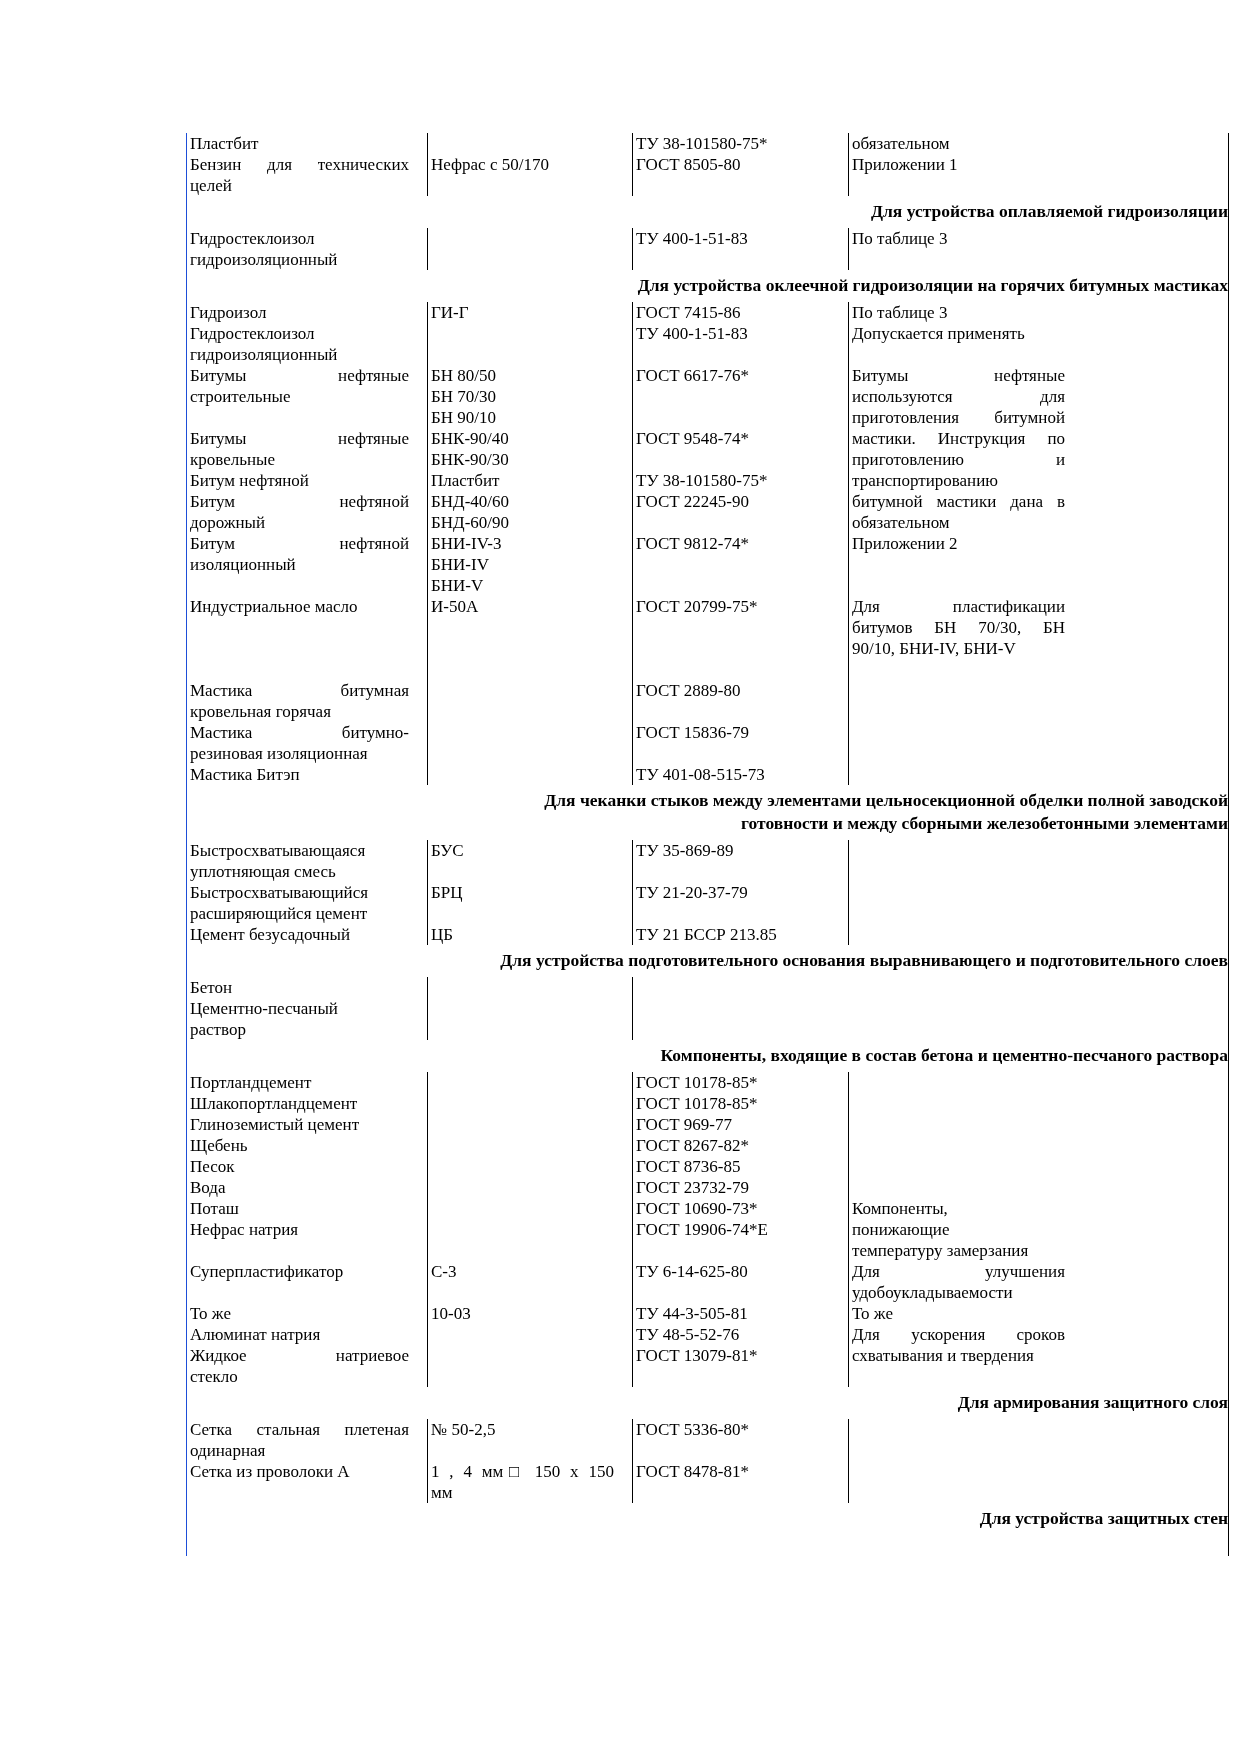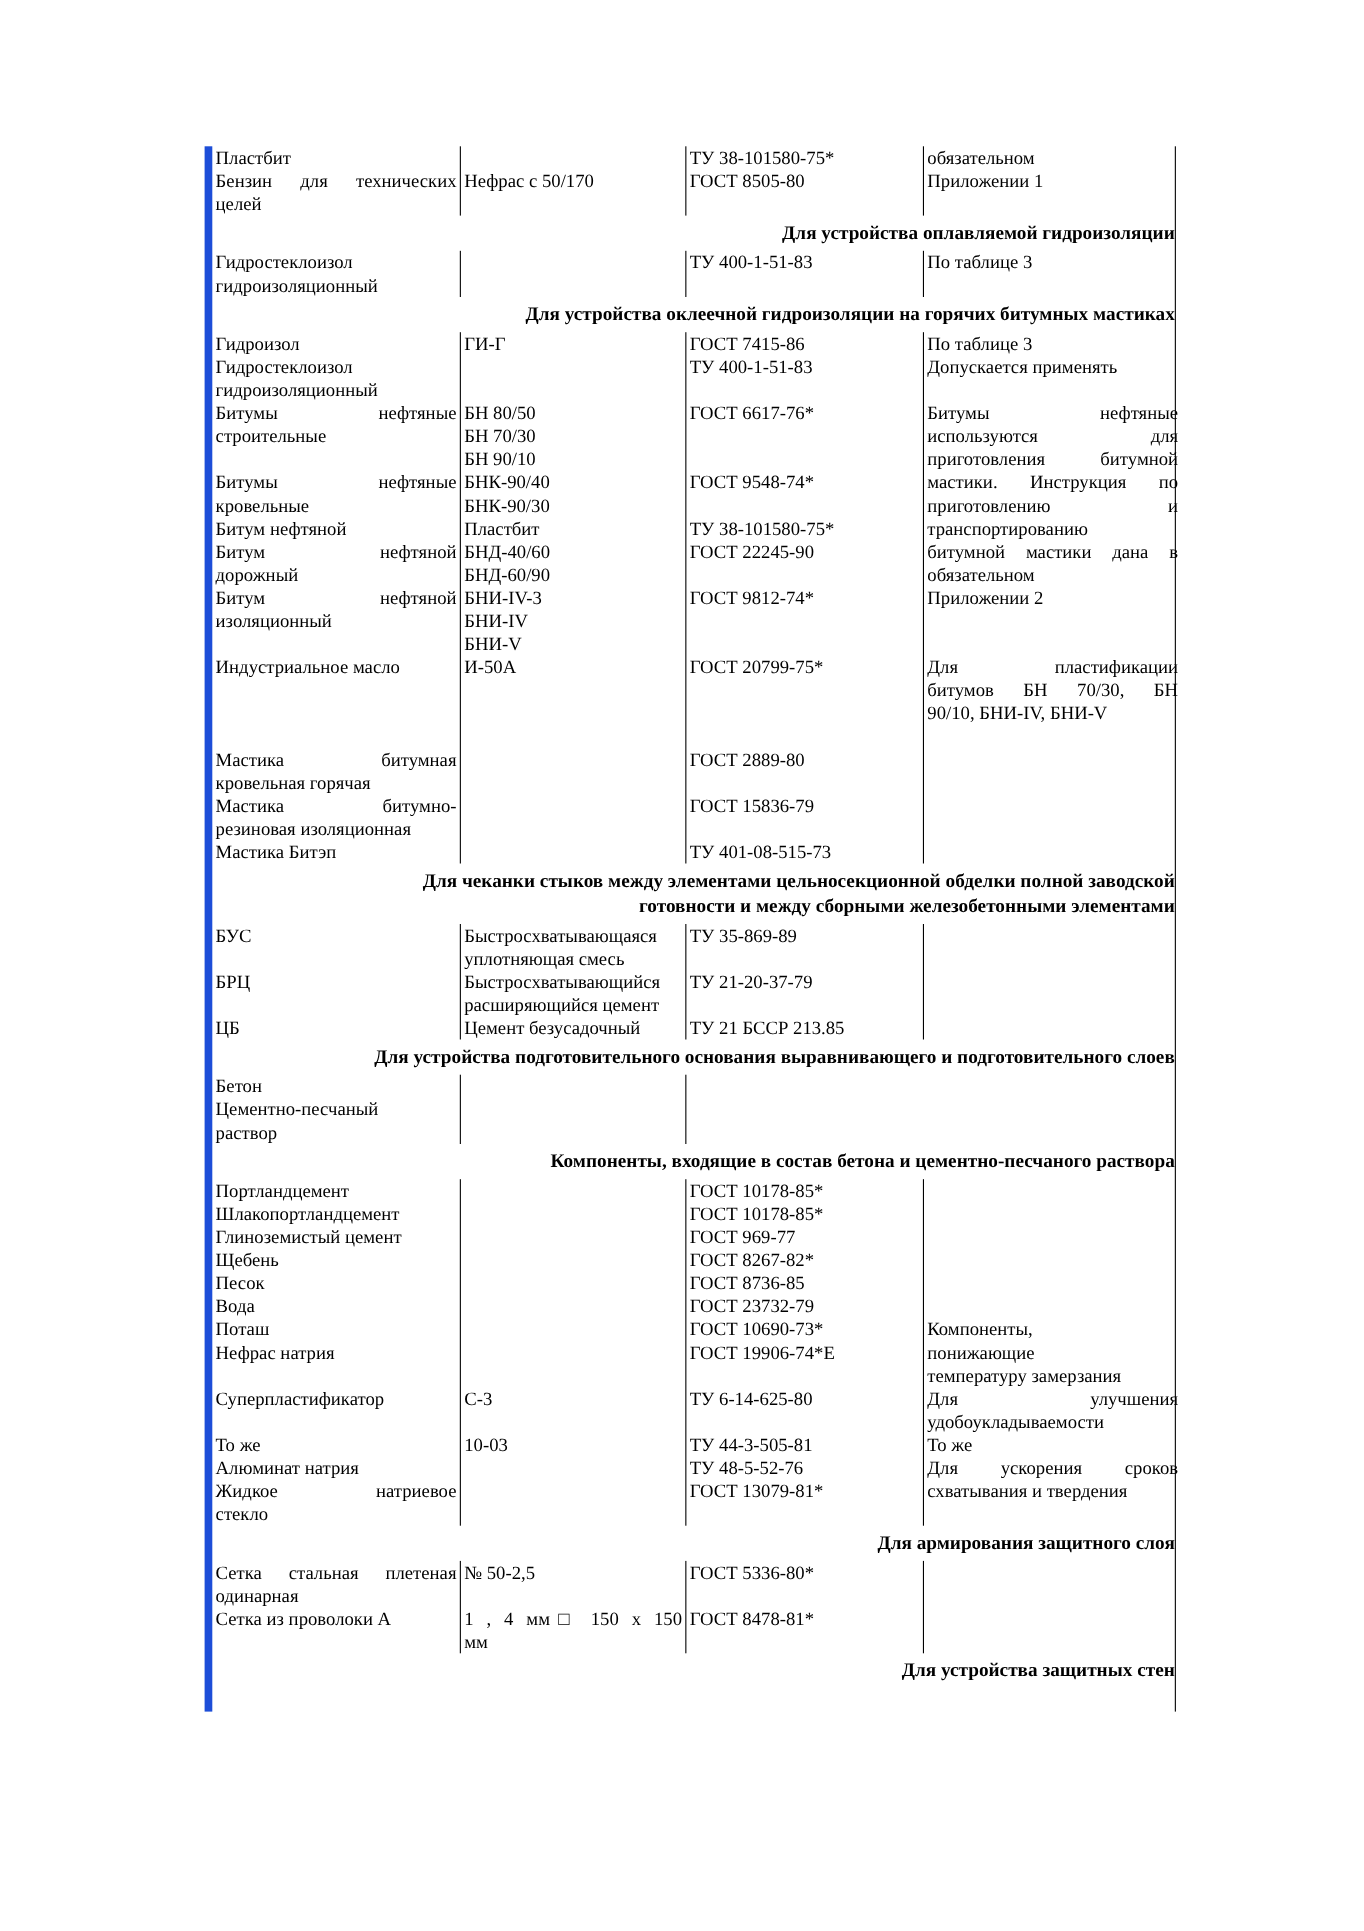--- a/index.html
+++ b/index.html
@@ -2,27 +2,27 @@
 <html lang="ru"><head>
 <meta charset="utf-8">
 <style>
   html,body{margin:0;padding:0;background:#ffffff;}
   body{
     width:1240px;height:1755px;position:relative;
     font-family:"Liberation Serif","DejaVu Serif",serif;
     color:#000;
   }
   .table-wrap{
-    position:absolute;left:186px;top:133px;width:883px;
+    position:absolute;left:186px;top:133px;width:1043px;
     box-sizing:border-box;
-    border-left:7px solid #1d4ed8;border-right:1px solid #000;
+    border-left:1px solid #1d4ed8;border-right:1px solid #000;
   }
   .row-group{display:grid;grid-template-columns:225px 205px 216px 235px;}
   .col{box-sizing:border-box;min-width:0;}
-  .row-group .col + .col{border-left:1px solid #000;}
+  .row-group .col + .col{border-left:1px solid #000;margin-left:15px;}
   .row-group.plain .col + .col{border-left:none;}
   .line{
     height:21px;line-height:21px;font-size:17px;
     padding:0 3px;overflow:hidden;white-space:nowrap;
   }
   .line.sp{
     white-space:normal;
     text-align:justify;
     text-align-last:justify;
   }
@@ -183,33 +183,33 @@
         <div class="line"></div>
         <div class="line"></div>
         <div class="line"></div>
       </div>
     </div>
     <div class="sec-header">
       <div class="hline">Для чеканки стыков между элементами цельносекционной обделки полной заводской</div>
       <div class="hline">готовности и между сборными железобетонными элементами</div>
     </div>
     <div class="row-group">
-      <div class="col col2">
-        <div class="line">БУС</div>
-        <div class="line"></div>
-        <div class="line">БРЦ</div>
-        <div class="line"></div>
-        <div class="line">ЦБ</div>
-      </div>
       <div class="col col1">
         <div class="line">Быстросхватывающаяся</div>
         <div class="line">уплотняющая смесь</div>
         <div class="line">Быстросхватывающийся</div>
         <div class="line">расширяющийся цемент</div>
         <div class="line">Цемент безусадочный</div>
+      </div>
+      <div class="col col2">
+        <div class="line">БУС</div>
+        <div class="line"></div>
+        <div class="line">БРЦ</div>
+        <div class="line"></div>
+        <div class="line">ЦБ</div>
       </div>
       <div class="col col3">
         <div class="line">ТУ 35-869-89</div>
         <div class="line"></div>
         <div class="line">ТУ 21-20-37-79</div>
         <div class="line"></div>
         <div class="line">ТУ 21 БССР 213.85</div>
       </div>
       <div class="col col4">
         <div class="line"></div>

